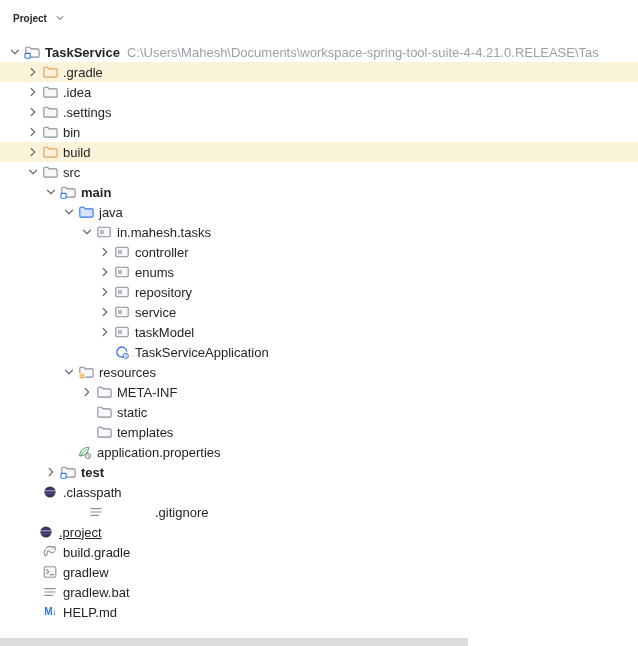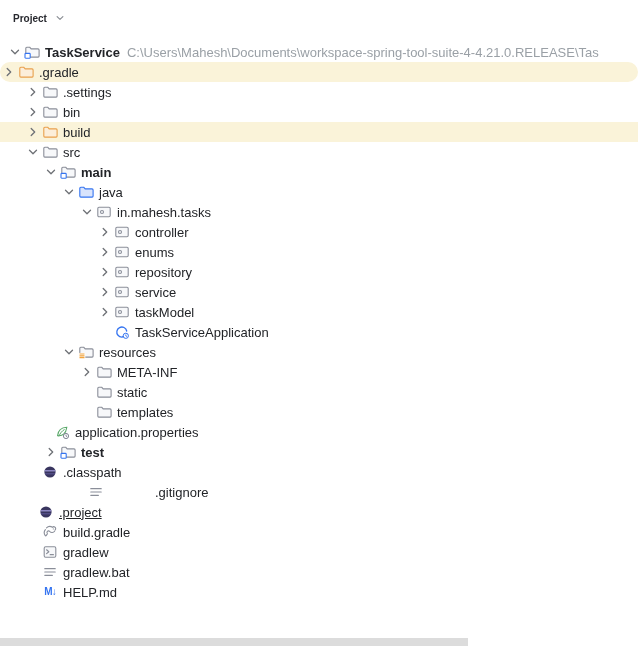--- a/index.html
+++ b/index.html
@@ -104,32 +104,45 @@
         </span>
         <span class="row-icon">
           <svg width="16" height="16" viewBox="0 0 16 16">
             <path d="M1.8 4.3c0-.6.4-1 1-1h3l1.4 1.6h6.9c.6 0 1 .4 1 1v6.2c0 .6-.4 1-1 1H2.8c-.6 0-1-.4-1-1z" fill="#f7f8fa" stroke="#8a8e99" stroke-width="1.1"></path>
             <rect x="1" y="9.4" width="5.2" height="4.8" rx=".8" fill="#ffffff" stroke="#3574f0" stroke-width="1.1"></rect>
           </svg>
         </span>
         <span class="row-label bold">TaskService</span>
         <span class="row-suffix">C:\Users\Mahesh\Documents\workspace-spring-tool-suite-4-4.21.0.RELEASE\Tas</span>
       </div>
-      <div class="tree-row highlight" style=" border-radius: 10px;">
+      <div class="tree-row highlight" style="padding-left: 24px;">
         <span class="chev-slot">
           <svg width="16" height="16" viewBox="0 0 16 16">
             <path d="M6.2 4.5 9.7 8 6.2 11.5" fill="none" stroke="#6e7176" stroke-width="1.3" stroke-linecap="round" stroke-linejoin="round"></path>
           </svg>
         </span>
         <span class="row-icon">
           <svg width="16" height="16" viewBox="0 0 16 16">
             <path d="M1.8 4.3c0-.6.4-1 1-1h3l1.4 1.6h6.9c.6 0 1 .4 1 1v6.2c0 .6-.4 1-1 1H2.8c-.6 0-1-.4-1-1z" fill="#fceeda" stroke="#e9a04c" stroke-width="1.1"></path>
           </svg>
         </span>
         <span class="row-label">.gradle</span>
+      </div>
+      <div class="tree-row" style="padding-left: 24px;">
+        <span class="chev-slot">
+          <svg width="16" height="16" viewBox="0 0 16 16">
+            <path d="M6.2 4.5 9.7 8 6.2 11.5" fill="none" stroke="#6e7176" stroke-width="1.3" stroke-linecap="round" stroke-linejoin="round"></path>
+          </svg>
+        </span>
+        <span class="row-icon">
+          <svg width="16" height="16" viewBox="0 0 16 16">
+            <path d="M1.8 4.3c0-.6.4-1 1-1h3l1.4 1.6h6.9c.6 0 1 .4 1 1v6.2c0 .6-.4 1-1 1H2.8c-.6 0-1-.4-1-1z" fill="#f7f8fa" stroke="#8a8e99" stroke-width="1.1"></path>
+          </svg>
+        </span>
+        <span class="row-label">.idea</span>
       </div>
       <div class="tree-row" style="padding-left: 24px;">
         <span class="chev-slot">
           <svg width="16" height="16" viewBox="0 0 16 16">
             <path d="M6.2 4.5 9.7 8 6.2 11.5" fill="none" stroke="#6e7176" stroke-width="1.3" stroke-linecap="round" stroke-linejoin="round"></path>
           </svg>
         </span>
         <span class="row-icon">
           <svg width="16" height="16" viewBox="0 0 16 16">
             <path d="M1.8 4.3c0-.6.4-1 1-1h3l1.4 1.6h6.9c.6 0 1 .4 1 1v6.2c0 .6-.4 1-1 1H2.8c-.6 0-1-.4-1-1z" fill="#f7f8fa" stroke="#8a8e99" stroke-width="1.1"></path>
@@ -337,21 +350,21 @@
       </div>
       <div class="tree-row" style="padding-left: 78px;">
         <span class="chev-slot"></span>
         <span class="row-icon">
           <svg width="16" height="16" viewBox="0 0 16 16">
             <path d="M1.8 4.3c0-.6.4-1 1-1h3l1.4 1.6h6.9c.6 0 1 .4 1 1v6.2c0 .6-.4 1-1 1H2.8c-.6 0-1-.4-1-1z" fill="#f7f8fa" stroke="#8a8e99" stroke-width="1.1"></path>
           </svg>
         </span>
         <span class="row-label">templates</span>
       </div>
-      <div class="tree-row" style="padding-left: 36px;">
+      <div class="tree-row" style="padding-left: 58px;">
         <span class="chev-slot"></span>
         <span class="row-icon">
           <svg width="16" height="16" viewBox="0 0 16 16">
             <path d="M12.8 3.2C7.4 3.4 4.2 5.7 3.6 11.6c4.8.7 8.4-1.9 9.2-8.4z" fill="#ffffff" stroke="#59a869" stroke-width="1.1"></path>
             <path d="M4.8 12.4c1.3-3.2 3.3-5.5 5.8-7" fill="none" stroke="#59a869" stroke-width="1"></path>
             <circle cx="12" cy="12" r="2.6" fill="#ffffff" stroke="#818594" stroke-width="1"></circle>
             <path d="M12 11v1.1l.8.4" fill="none" stroke="#818594" stroke-width=".9" stroke-linecap="round"></path>
           </svg>
         </span>
         <span class="row-label">application.properties</span>

